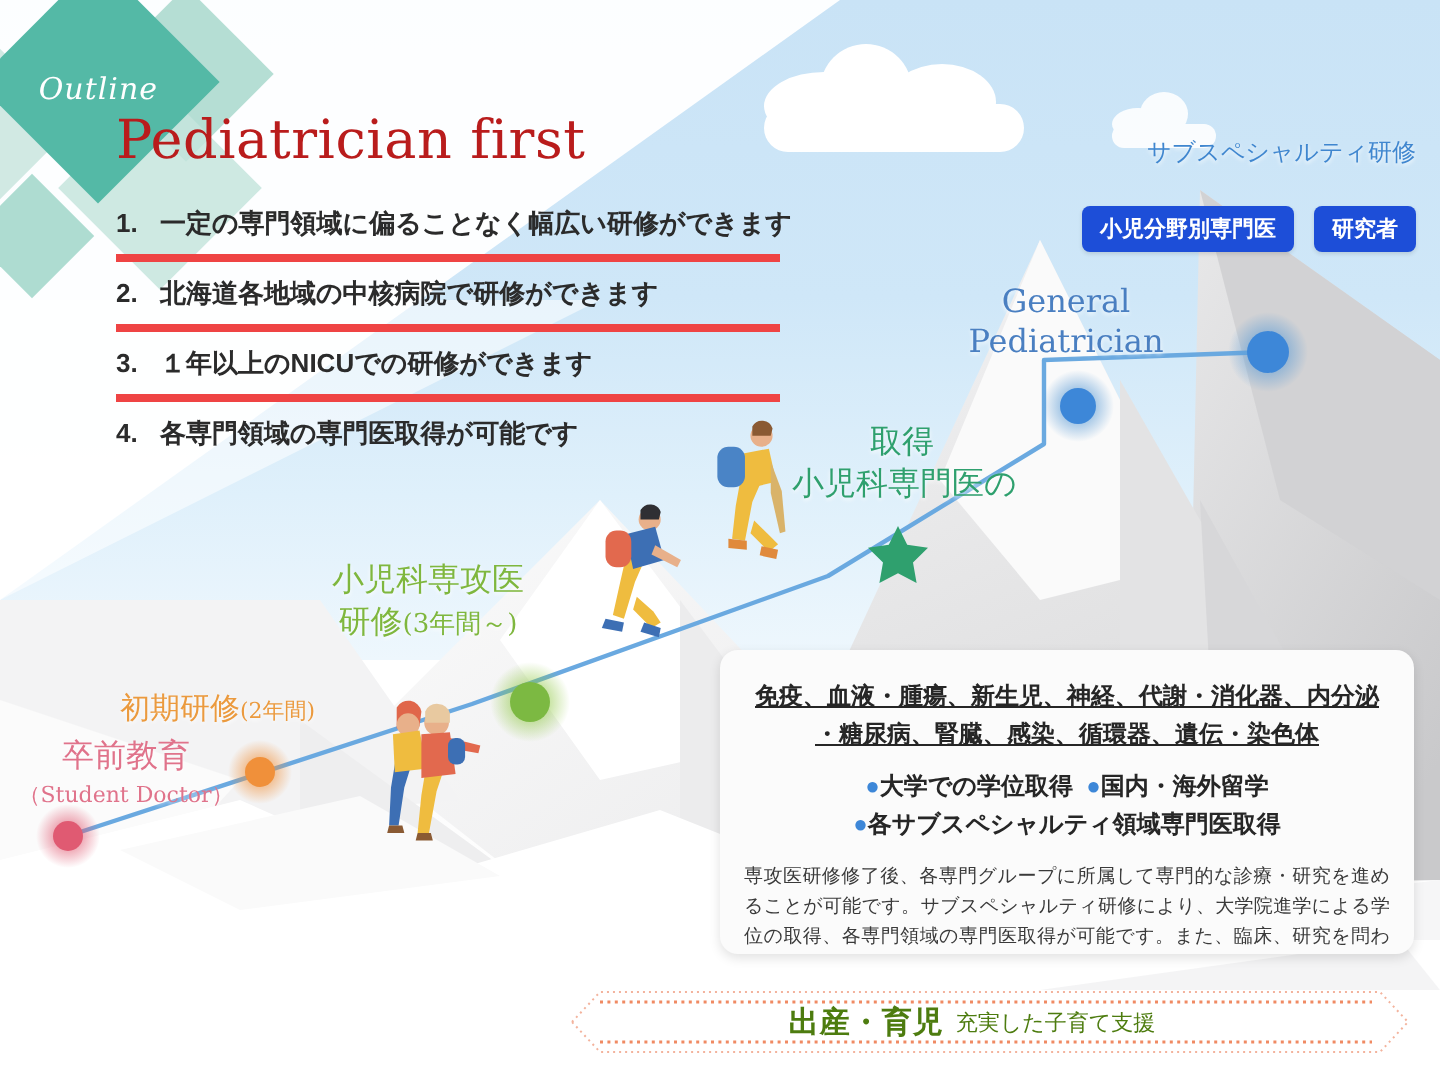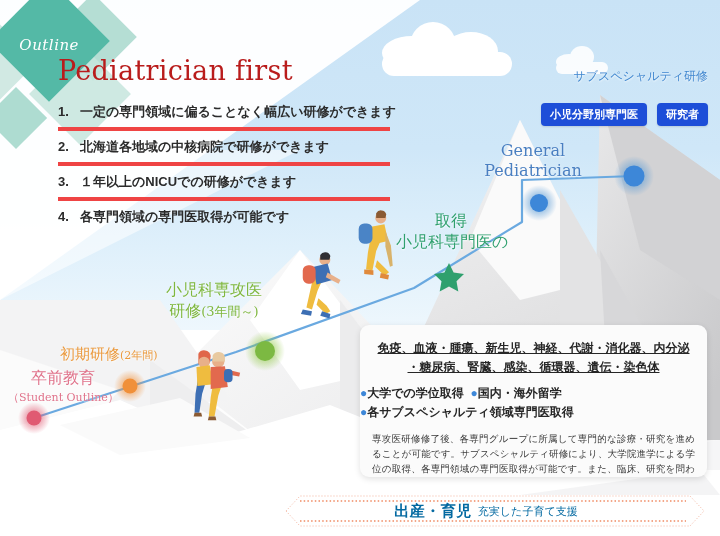--- a/index.html
+++ b/index.html
@@ -107,34 +107,34 @@
   .infobox{
     position:absolute;left:360px;top:325px;width:347px;height:152px;
     background:#fbfbfb;border-radius:9px;
     box-shadow:0 2px 6px rgba(0,0,0,.12);
     overflow:hidden;
   }
   .ib-heading{
     margin:14px 10px 0;text-align:center;
     font-size:12px;font-weight:bold;color:#262626;line-height:1.55;text-decoration:underline;
   }
-  .ib-bullets{margin:8px 0 0;text-align:left;color:#262626;font-size:12px;font-weight:bold;line-height:1.6;}
+  .ib-bullets{margin:8px 0 0;text-align:center;color:#262626;font-size:12px;font-weight:bold;line-height:1.6;}
   .ib-bullets .dot{color:#3d87d8;font-size:12px;}
   .ib-note{
     margin:8px 12px 0;font-size:9.5px;color:#3a3a3a;line-height:1.62;text-align:justify;
   }
 
   
   .banner{
     position:absolute;left:270px;top:492px;width:432px;height:38px;
   }
   .banner .btxt{
     position:absolute;left:0;top:0;width:100%;height:100%;
     display:flex;align-items:center;justify-content:center;gap:6px;
-    color:#0369a1;white-space:nowrap;
+    color:#4d7c0f;white-space:nowrap;
   }
   .banner .btxt .b1{font-size:15px;font-weight:bold;letter-spacing:.5px;}
   .banner .btxt .b2{font-size:11px;}
 </style>
 </head>
 <body>
 
 <div id="stage">
 
   <div class="sky"></div>
@@ -329,21 +329,21 @@
     <div class="badge">研究者</div>
   </div>
 
   <div class="gen-ped">
     <div>General</div>
     <div>Pediatrician</div>
   </div>
 
   <div class="lbl lbl-sotsuzen">
     <div>卒前教育</div>
-    <small>（Student Outline）</small>
+    <small>（Student Doctor）</small>
   </div>
 
   <div class="lbl lbl-shoki">
     <span>初期研修</span><small>(2年間)</small>
   </div>
 
   <div class="lbl lbl-senko">
     <div>小児科専攻医</div>
     <div><span>研修</span><small>(3年間～)</small></div>
   </div>

